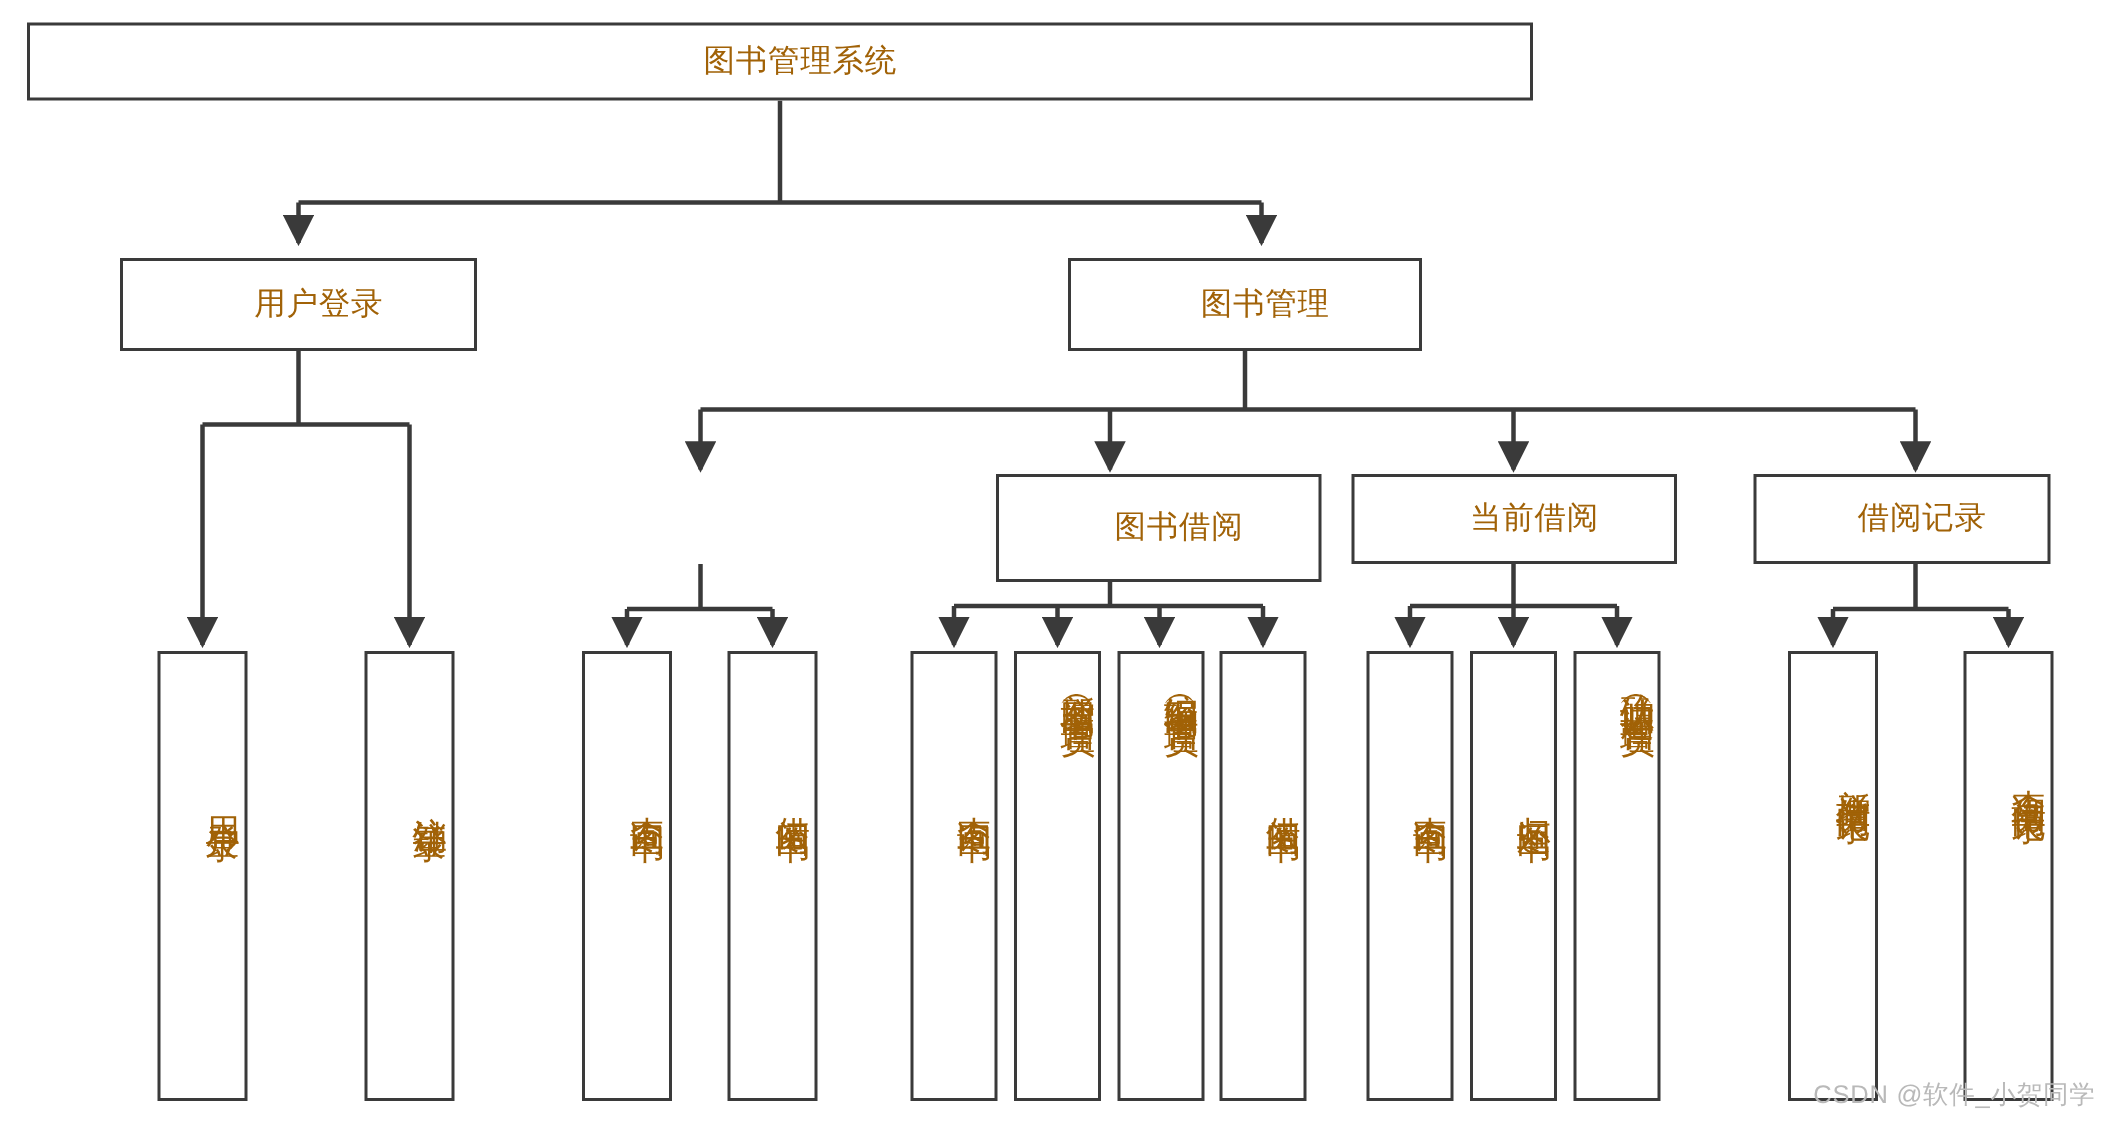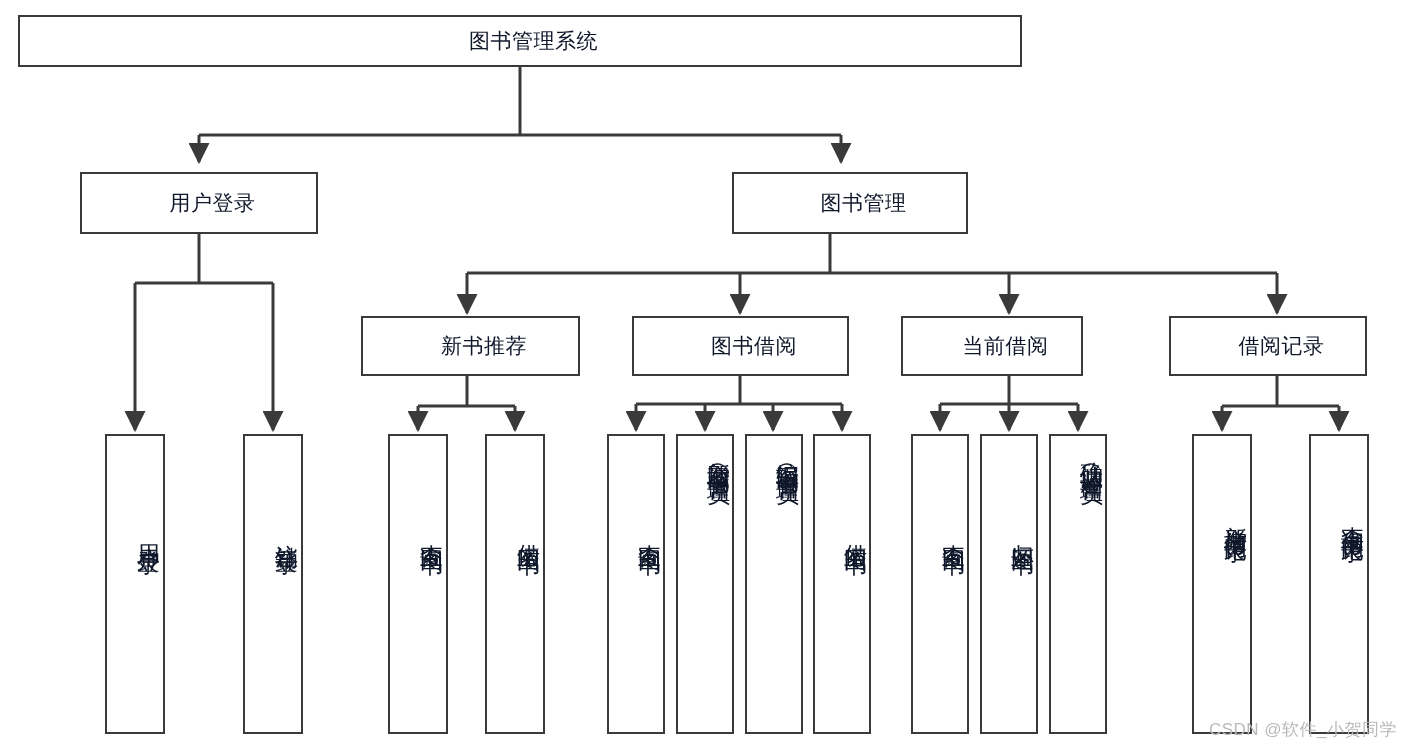--- a/index.html
+++ b/index.html
@@ -26,21 +26,21 @@
     pointer-events: none;
   }
   .node {
     position: absolute;
     box-sizing: border-box;
     background: #ffffff;
     border: 2px solid #3a3a3a;
     display: flex;
     align-items: center;
     justify-content: center;
-    color: #0f172a;
+    color: #a16207;
     padding-left: 27px;
   }
   .node.horizontal {
     writing-mode: horizontal-tb;
   }
   .node .label {
     display: block;
     text-align: center;
     line-height: 1.22;
     letter-spacing: 0.5px;
@@ -136,33 +136,30 @@
   </svg>
 
   <div class="node horizontal" style="left:18px; top:15px; width:1004px; height:52px;">
     <span class="label">图书管理系统</span>
   </div>
 
   <div class="node horizontal" style="left:80px; top:172px; width:238px; height:62px;">
     <span class="label">用户登录</span>
   </div>
 
-  <div class="node horizontal" style="left:712px; top:172px; width:236px; height:62px;margin-left:20px;">
+  <div class="node horizontal" style="left:712px; top:172px; width:236px; height:62px;">
     <span class="label">图书管理</span>
   </div>
 
-  <div class="node horizontal" style="left:361px; top:316px; width:219px; height:60px;">
-    <span class="label">新书推荐</span>
-  </div>
-
-  <div class="node horizontal" style="left:632px; top:316px; width:217px; height:60px;">
+
+  <div class="node horizontal" style="left:664px; top:316px; width:217px; height:72px;">
     <span class="label">图书借阅</span>
   </div>
 
-  <div class="node horizontal" style="left:901px; top:316px; width:182px; height:60px;">
+  <div class="node horizontal" style="left:901px; top:316px; width:217px; height:60px;">
     <span class="label">当前借阅</span>
   </div>
 
   <div class="node horizontal" style="left:1169px; top:316px; width:198px; height:60px;">
     <span class="label">借阅记录</span>
   </div>
 
   <div class="node vertical mid2" style="left:105px; top:434px; width:60px; height:300px;">
     <span class="label">用户登录</span>
   </div>

